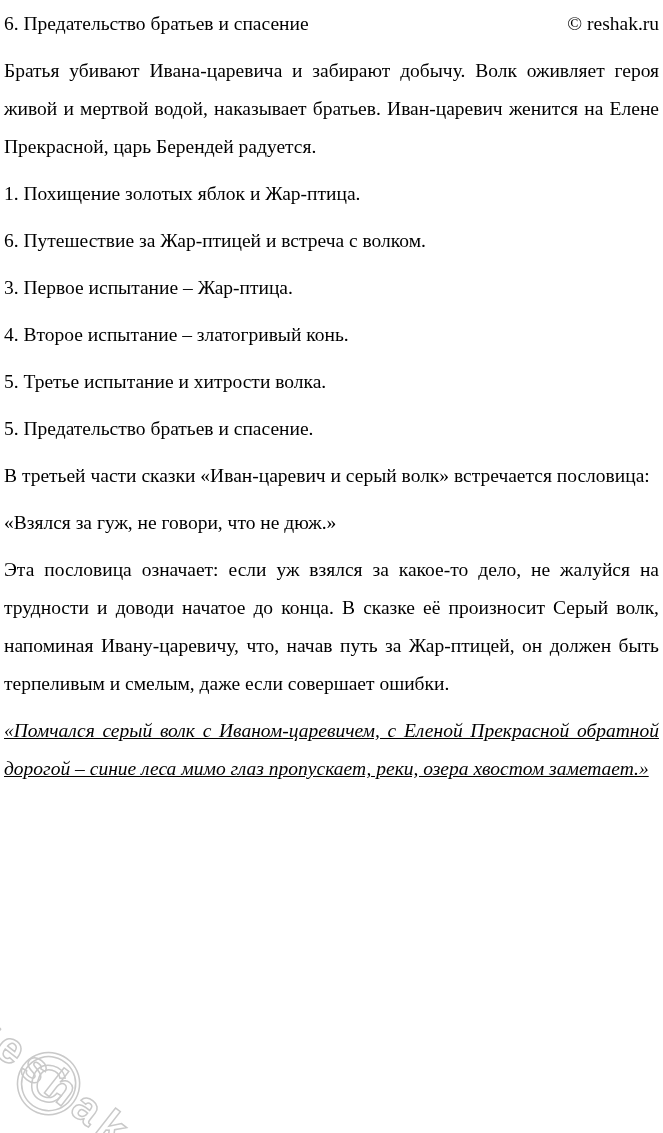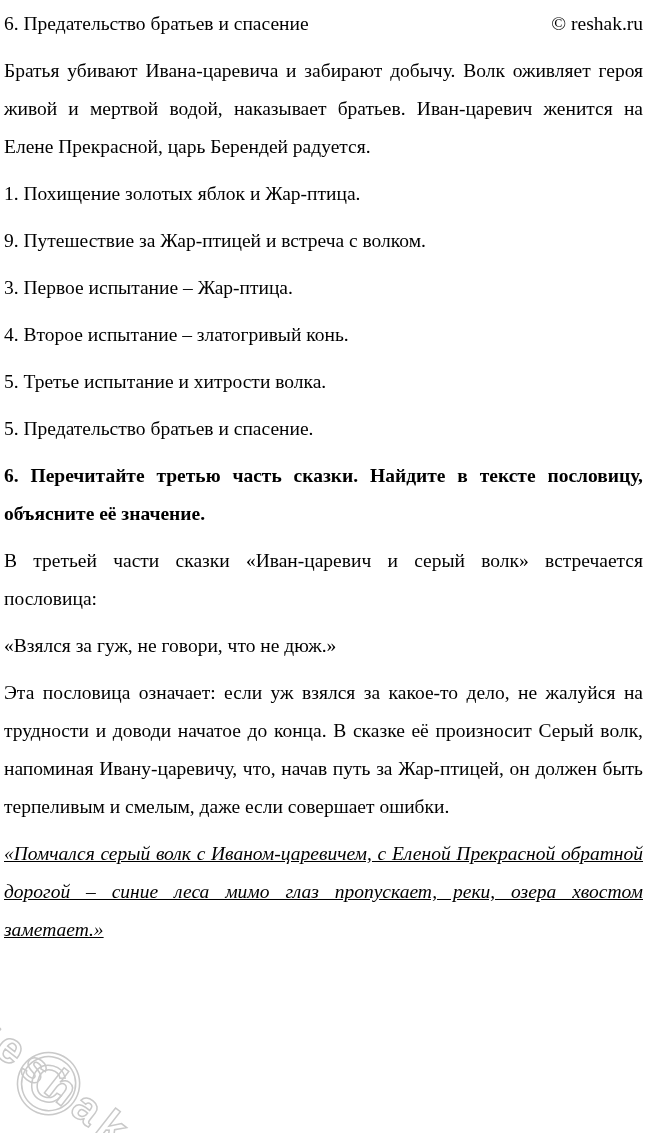--- a/index.html
+++ b/index.html
@@ -11,21 +11,21 @@
     background: #ffffff;
     overflow: hidden;
     font-family: "Liberation Serif", serif;
     font-size: 19.5px;
     color: #000000;
   }
 
   .content {
     position: relative;
     z-index: 1;
-    padding: 5px 20px 0 4px;
+    padding: 5px 4px 0 4px;
   }
 
   .content p {
     margin: 8px 0 9px 0;
     line-height: 38px;
   }
 
   .just   { text-align: justify; }
   .bold   { font-weight: bold; }
   .italic { font-style: italic; text-decoration: underline; }
@@ -83,28 +83,27 @@
     <div class="doc-header">
       <span>6. Предательство братьев и спасение</span>
       <span>© reshak.ru</span>
     </div>
 
     <p class="just">Братья убивают Ивана-царевича и забирают добычу. Волк оживляет героя живой и мертвой водой, наказывает братьев. Иван-царевич женится на Елене Прекрасной, царь Берендей радуется.</p>
 
 
     <div>
       <p>1. Похищение золотых яблок и Жар-птица.</p>
-      <p>9. Путешествие за Жар-птицей и встреча с волком.</p>
+      <p>6. Путешествие за Жар-птицей и встреча с волком.</p>
       <p>3. Первое испытание – Жар-птица.</p>
       <p>4. Второе испытание – златогривый конь.</p>
       <p>5. Третье испытание и хитрости волка.</p>
       <p>5. Предательство братьев и спасение.</p>
     </div>
 
-    <p class="bold just">6. Перечитайте третью часть сказки. Найдите в тексте пословицу, объясните её значение.</p>
 
     <p class="just">В третьей части сказки «Иван-царевич и серый волк» встречается пословица:</p>
 
     <p>«Взялся за гуж, не говори, что не дюж.»</p>
 
     <p class="just">Эта пословица означает: если уж взялся за какое-то дело, не жалуйся на трудности и доводи начатое до конца. В сказке её произносит Серый волк, напоминая Ивану-царевичу, что, начав путь за Жар-птицей, он должен быть терпеливым и смелым, даже если совершает ошибки.</p>
 
 
 
     <p class="italic just">«Помчался серый волк с Иваном-царевичем, с Еленой Прекрасной обратной дорогой – синие леса мимо глаз пропускает, реки, озера хвостом заметает.»</p>

